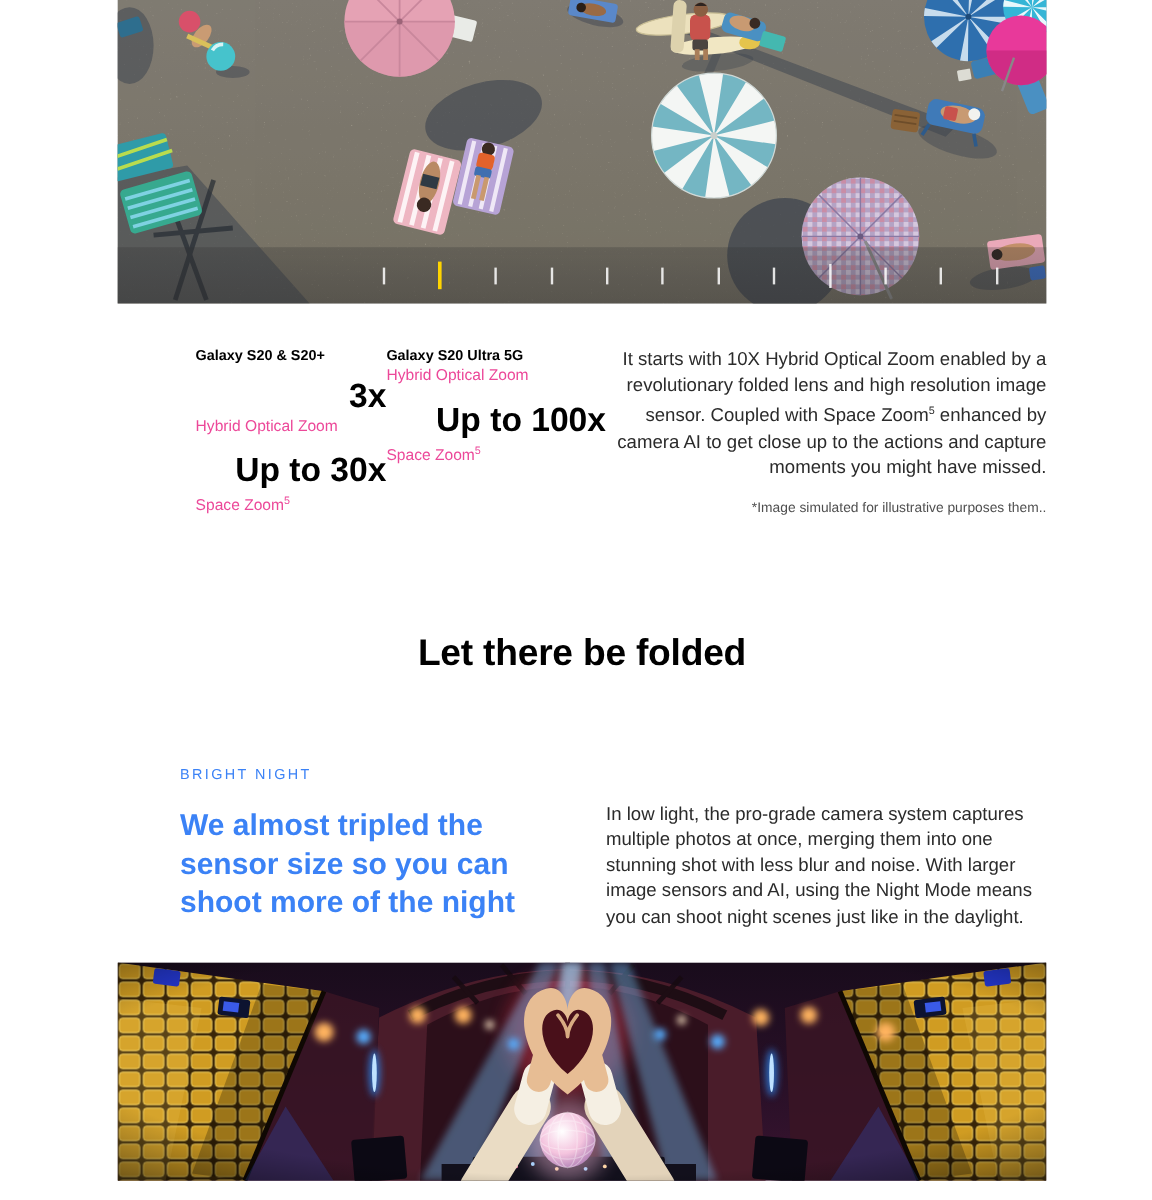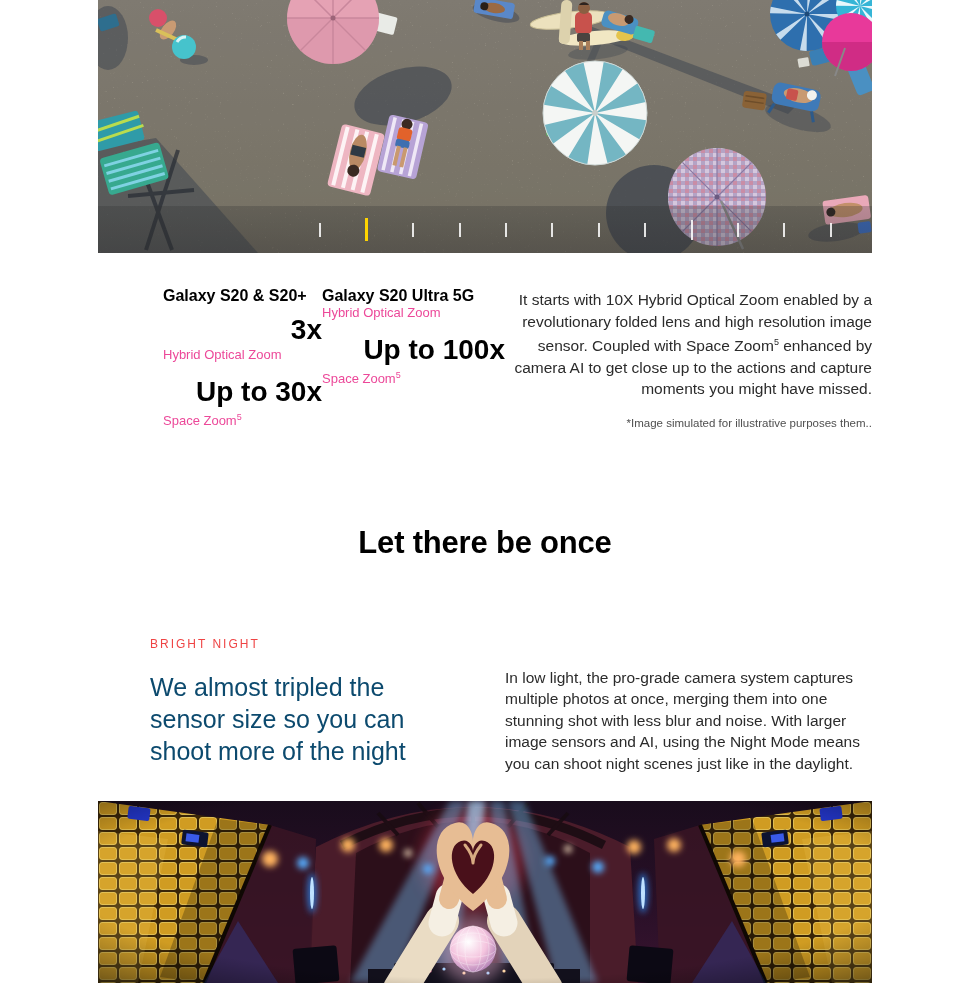--- a/index.html
+++ b/index.html
@@ -11,34 +11,34 @@
   .zoom-strip{position:absolute;left:0;right:0;bottom:0;height:47px;
     background:linear-gradient(rgba(45,45,45,.26),rgba(40,40,40,.38));}
   .ticks{position:absolute;left:28.5%;right:5.2%;top:0;bottom:0;display:flex;justify-content:space-between;align-items:center;}
   .tick{width:2px;height:14px;background:rgba(255,255,255,.85);}
   .tick.major{height:20px;}
   .tick.active{width:3px;height:23px;}
   
   .specs{display:flex;margin-top:36px;padding-left:65px;box-sizing:border-box;}
   .spec-col1{width:159px;}
   .spec-col2{width:183px;}
-  .device{font-size:16px;font-weight:bold;line-height:14px;}
+  .device{font-size:12px;font-weight:bold;line-height:14px;}
   .value{font-size:28px;font-weight:bold;line-height:30px;margin-top:12px;text-align:right;}
   .sublabel{font-size:13px;line-height:16px;color:#ec4899;margin-top:2px;}
   .value.v2{margin-top:14px;}
   .desc-block{width:367px;text-align:right;}
   .desc{margin:0;font-size:15.5px;line-height:21.5px;color:#2b2b2b;}
   .desc sup,.sublabel sup{font-size:9px;}
   .footnote{margin:16px 0 0 0;font-size:11.5px;line-height:14px;color:#4f4f4f;}
   
   .night-title{margin:95px 0 0 0;text-align:center;font-size:31px;line-height:36px;font-weight:bold;letter-spacing:-.2px;}
   .night-row{display:flex;margin-top:76px;padding-left:52px;box-sizing:border-box;}
   .night-left{width:355px;}
-  .eyebrow{font-size:12px;line-height:14px;letter-spacing:2px;color:#ef4444;}
-  .headline{margin:20px 0 1px 0;font-size:25px;line-height:32px;font-weight:400;max-width:300px;color:#0c4a6e;}
+  .eyebrow{font-size:12px;line-height:14px;letter-spacing:2px;color:#3b82f6;}
+  .headline{margin:20px 0 1px 0;font-size:25px;line-height:32px;font-weight:700;max-width:300px;color:#3b82f6;}
   .night-body{margin:0;padding-top:30px;width:367px;font-size:15.5px;line-height:21.5px;color:#2b2b2b;}
   
   .concert{width:774px;height:182px;margin-top:27px;}
   .concert svg{display:block;}
 </style>
 </head>
 <body>
 
 <div class="content">
 
@@ -243,21 +243,21 @@
       <div class="sublabel">Hybrid Optical Zoom</div>
       <div class="value v2">Up to 100x</div>
       <div class="sublabel"><span>Space Zoom</span><sup>5</sup></div>
     </div>
     <div class="desc-block">
       <p class="desc"><span>It starts with 10X Hybrid Optical Zoom enabled by a revolutionary folded lens and high resolution image sensor. Coupled with Space Zoom</span><sup>5</sup><span> enhanced by camera AI to get close up to the actions and capture moments you might have missed.</span></p>
       <p class="footnote">*Image simulated for illustrative purposes them..</p>
     </div>
   </section>
 
-  <h2 class="night-title">Let there be once</h2>
+  <h2 class="night-title">Let there be folded</h2>
 
   <section class="night-row">
     <div class="night-left">
       <div class="eyebrow">BRIGHT NIGHT</div>
       <h3 class="headline">We almost tripled the sensor size so you can shoot more of the night</h3>
     </div>
     <p class="night-body">In low light, the pro-grade camera system captures multiple photos at once, merging them into one stunning shot with less blur and noise. With larger image sensors and AI, using the Night Mode means you can shoot night scenes just like in the daylight.</p>
   </section>
 
   <section class="concert">

